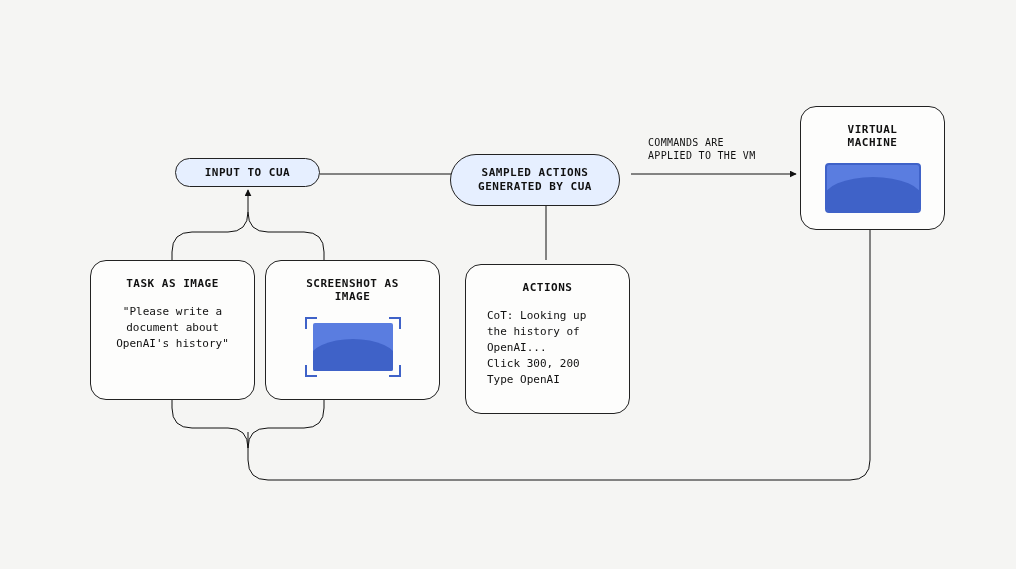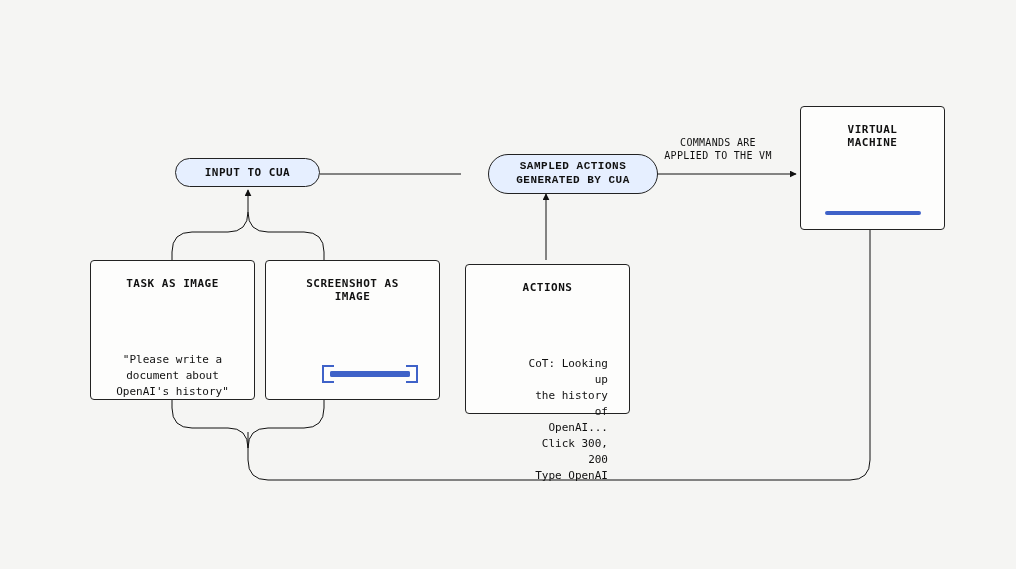--- a/index.html
+++ b/index.html
@@ -24,45 +24,43 @@
     text-align: center;
     font-weight: 600;
     letter-spacing: 0.5px;
     line-height: 1.25;
     padding: 0 14px;
   }
   .card {
     position: absolute;
     background: #fdfdfc;
     border: 1px solid #222;
-    border-radius: 4px;
+    border-radius: 16px;
     padding: 16px 21px;
     display: flex;
     flex-direction: column;
     align-items: center;
-    gap: 48px;
   }
   .card-title {
     font-weight: 700;
     letter-spacing: 0.5px;
     margin-bottom: 14px;
     text-align: center;
   }
   .card-body {
     font-size: 11px;
     line-height: 1.45;
     text-align: center;
     white-space: pre-line;
   }
-  .card-body.left { text-align: right; align-self: stretch; margin-left: 36px; }
+  .card-body.left { text-align: left; align-self: stretch; }
   .edge-label {
     position: absolute;
     font-size: 10px;
     letter-spacing: 0.3px;
-    text-align: center;
     line-height: 1.3;
     white-space: pre-line;
   }
   .svg-layer {
     position: absolute;
     inset: 0;
     width: 1016px;
     height: 569px;
     pointer-events: none;
   }
@@ -159,36 +157,36 @@
            Q 248 428 268 428
            L 304 428
            Q 324 428 324 408
            L 324 400" fill="none" stroke="#111" stroke-width="1"></path>
 </svg>
 
 <div class="pill" style="left:175px; top:158px; width:145px; height:29px;">
   <span>INPUT TO CUA</span>
 </div>
 
-<div class="pill" style="left:488px; top:154px; width:170px; height:40px;font-family:Liberation Mono, monospace;">
+<div class="pill" style="left:450px; top:154px; width:170px; height:52px;">
   <span style="white-space:pre-line;">SAMPLED ACTIONS
 GENERATED BY CUA</span>
 </div>
 
 <div class="edge-label" style="left:648px; top:136px; width:140px;">COMMANDS ARE
 APPLIED TO THE VM</div>
 
 <div class="card" style="left:90px; top:260px; width:165px; height:140px;">
   <div class="card-title">TASK AS IMAGE</div>
   <div class="card-body">"Please write a
 document about
 OpenAI's history"</div>
 </div>
 
-<div class="card" style="left:265px; top:260px; width:175px; height:140px;align-items:flex-end;">
+<div class="card" style="left:265px; top:260px; width:175px; height:140px;">
   <div class="card-title">SCREENSHOT AS IMAGE</div>
   <div class="screenshot-graphic">
     <div class="fill">
         <div class="wave"></div>
       </div>
     <div class="corner tl"></div>
       <div class="corner tr"></div>
     <div class="corner bl"></div>
       <div class="corner br"></div>
   </div>

